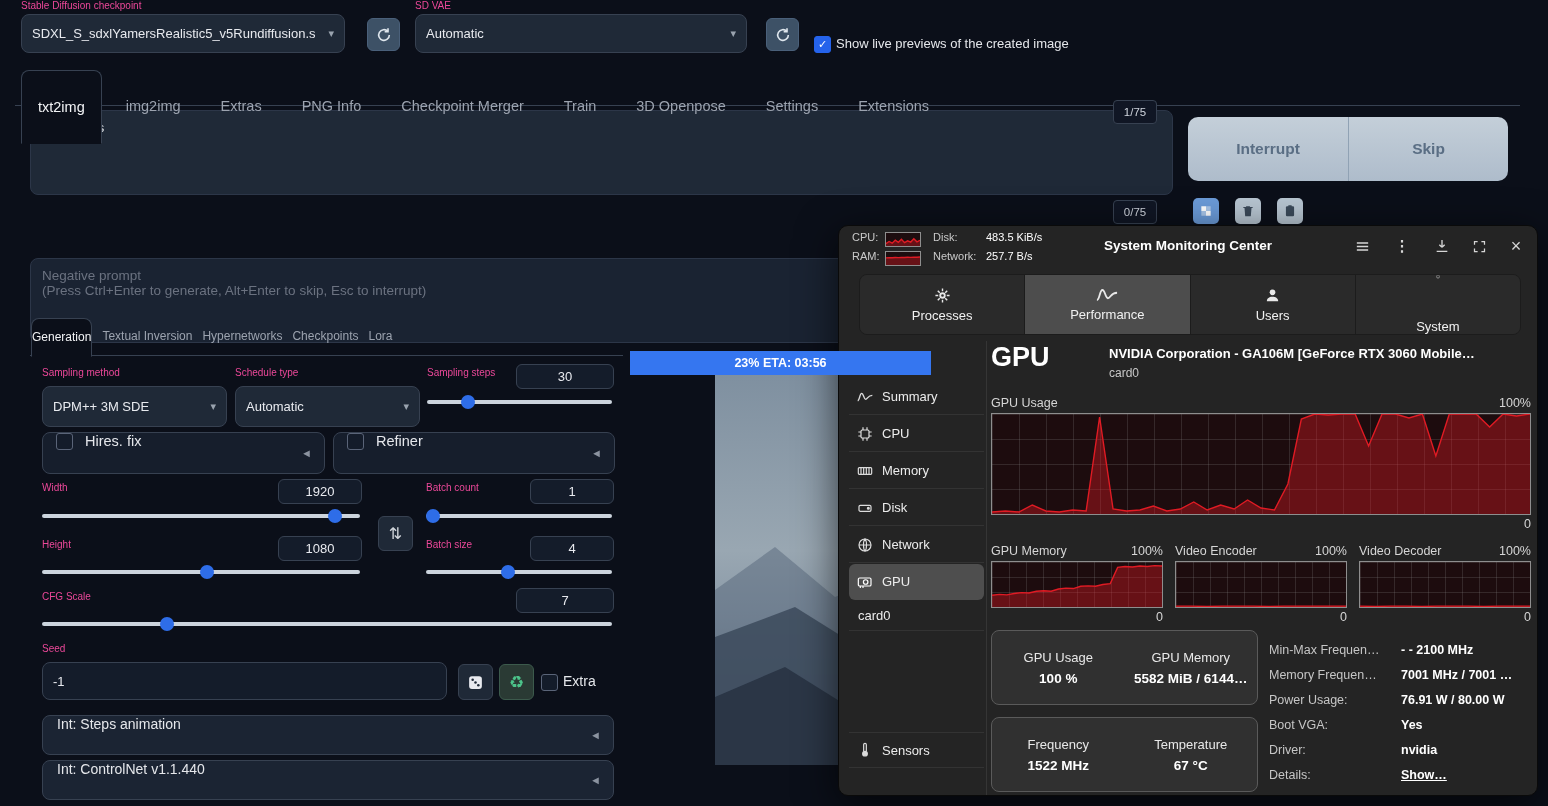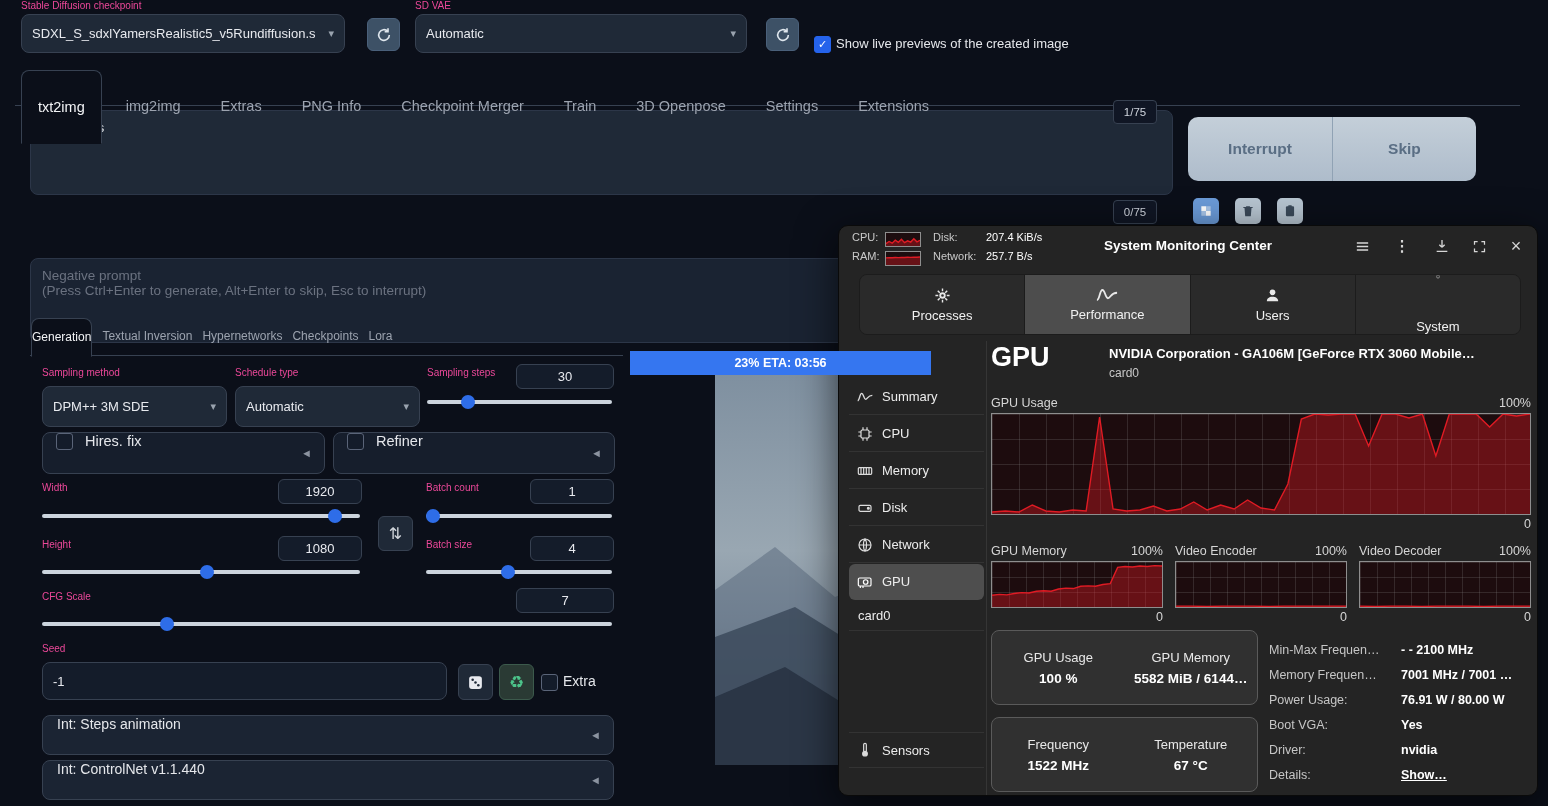--- a/index.html
+++ b/index.html
@@ -101,21 +101,21 @@
   </div>
   <div class="abs" style="left:15px;top:105px;width:1505px;height:1px;background:#374151;"></div>
 
   <textarea class="prompt" style="left: 30px; top: 110px; width: 1143px; height: 85px;" spellcheck="false">Mountains</textarea>
   <div class="counter" style="left:1113px;top:100px;">1/75</div>
 
   <textarea class="prompt neg" style="left: 30px; top: 212px; width: 1143px; height: 85px; margin-top: 46px;" spellcheck="false" placeholder="Negative prompt
 (Press Ctrl+Enter to generate, Alt+Enter to skip, Esc to interrupt)"></textarea>
   <div class="counter" style="left:1113px;top:200px;">0/75</div>
 
-  <div class="abs" style="left:1188px;top:117px;width:288px;height:64px;display:flex;border-radius:10px;overflow:hidden;">
+  <div class="abs" style="left:1188px;top:117px;width:320px;height:64px;display:flex;border-radius:10px;overflow:hidden;">
     <div class="btn-light" style="width:160px;border-right:1px solid #90a2b4;">Interrupt</div>
     <div class="btn-light" style="width:159px;">Skip</div>
   </div>
 
   <div class="smallbtn" style="left:1193px;top:198px;background:#6b9bd8;">
     <svg width="14" height="14" viewBox="0 0 24 24">
         <path d="M4 4h8v8H4zm8 8h8v8h-8z" fill="#ffffff"></path>
         <path d="M12 4h8v8h-8zM4 12h8v8H4z" fill="#dce9f8" opacity=".55"></path>
       </svg>
   </div>
@@ -257,21 +257,21 @@
       </div>
     <div class="abs mon-lbl" style="left:13px;top:24px;">RAM:</div>
     <div class="minigraph" style="left:46px;top:25px;">
         <svg viewBox="0 0 100 100" preserveAspectRatio="none" style="width:100%;height:100%;display:block">
           <polygon points="0,100 0.00,45.00 9.09,43.00 18.18,44.00 27.27,42.00 36.36,43.00 45.45,41.00 54.55,42.00 63.64,40.00 72.73,41.00 81.82,40.00 90.91,40.00 100.00,39.00 100,100" fill="rgba(224,27,36,0.38)"></polygon>
           <polyline points="0.00,45.00 9.09,43.00 18.18,44.00 27.27,42.00 36.36,43.00 45.45,41.00 54.55,42.00 63.64,40.00 72.73,41.00 81.82,40.00 90.91,40.00 100.00,39.00" fill="none" stroke="#e01b24" stroke-width="1.4" vector-effect="non-scaling-stroke"></polyline>
         </svg>
       </div>
 
     <div class="abs mon-lbl" style="left:94px;top:5px;">Disk:</div>
-    <div class="abs mon-val" style="left:147px;top:5px;">207.4 KiB/s</div>
+    <div class="abs mon-val" style="left:147px;top:5px;">483.5 KiB/s</div>
     <div class="abs mon-lbl" style="left:94px;top:24px;">Network:</div>
     <div class="abs mon-val" style="left:147px;top:24px;">257.7 B/s</div>
 
     <div class="abs" style="left:0;top:12px;width:698px;text-align:center;font-size:13.5px;font-weight:600;color:#ffffff;pointer-events:none;">System Monitoring Center</div>
 
     <div class="titleicon" style="left:510px;top:7px;">
       <svg width="17" height="17" viewBox="0 0 24 24" fill="none" stroke="#d6d6d6" stroke-width="2">
           <path d="M4 7h16M4 12h16M4 17h16"></path>
         </svg>
     </div>

